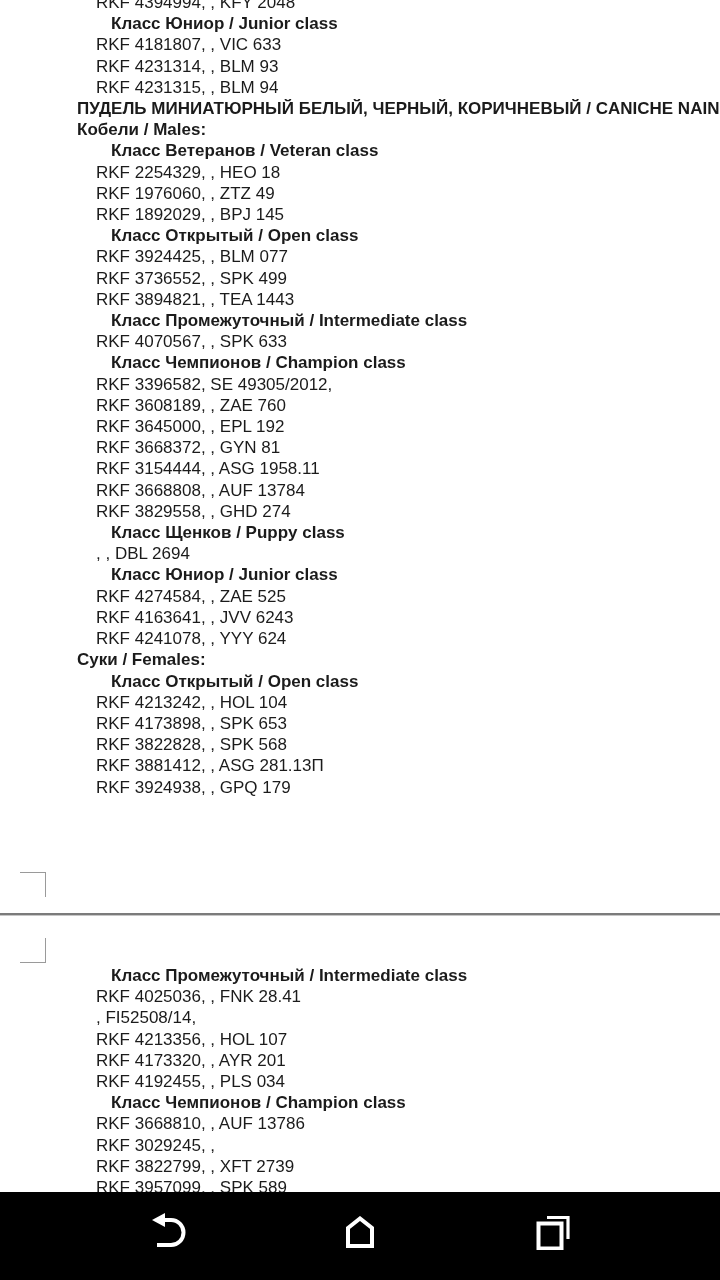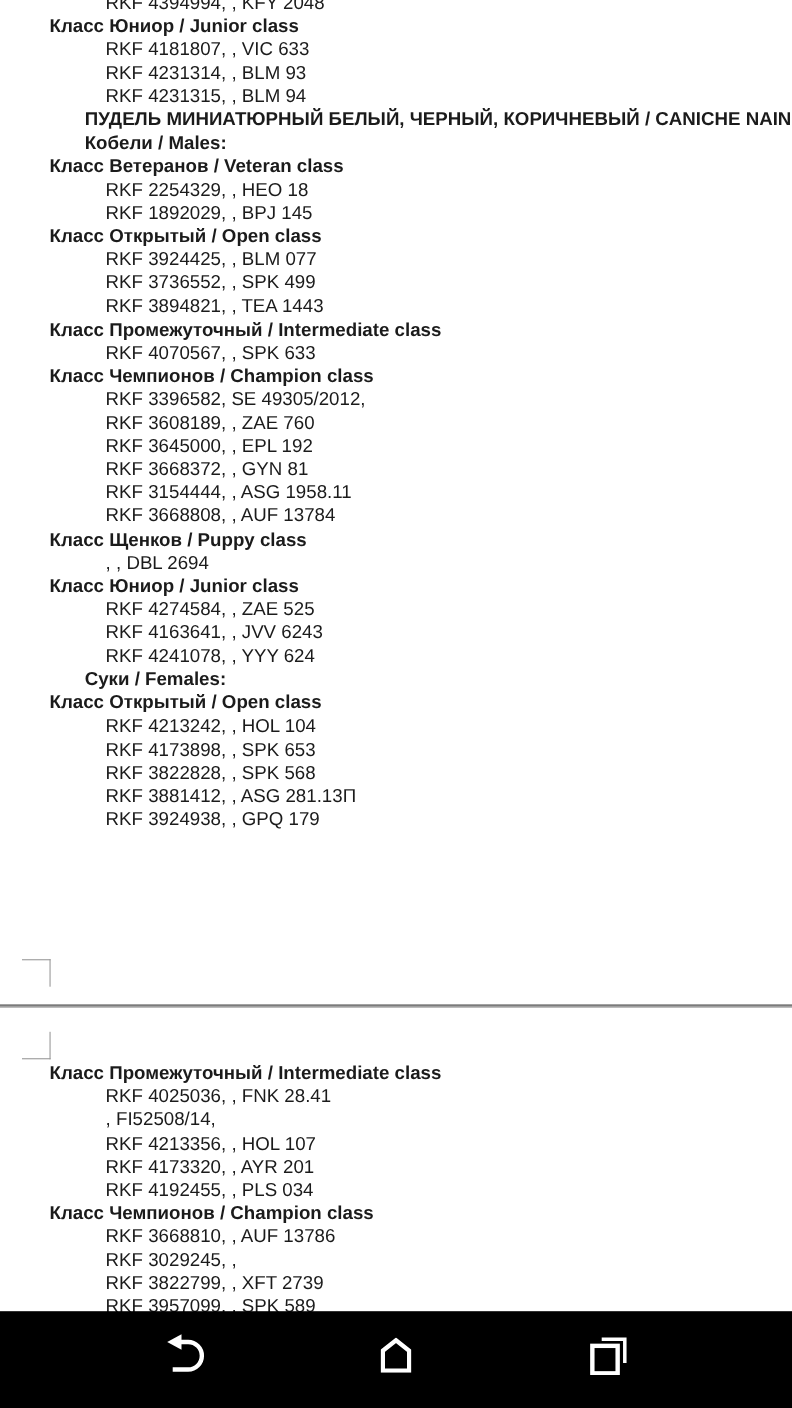--- a/index.html
+++ b/index.html
@@ -24,21 +24,21 @@
   }
   #page1 { top: -8px; }
   #page2 { top: 965px; }
   .line {
     white-space: nowrap;
     line-height: 21.2px;
     font-size: 17px;
     color: #1b1b1b;
   }
   .line.entry { padding-left: 96px; }
-  .line.cls   { padding-left: 45px; font-weight: 700; }
+  .line.cls   { padding-left: 111px; font-weight: 700; }
   .line.grp   { padding-left: 77px; font-weight: 700; }
   .page-separator {
     position: absolute;
     left: 0;
     top: 913px;
     width: 720px;
     height: 2px;
     background: #7b7b7b;
     border-bottom: 1px solid #c6c6c6;
   }
@@ -90,34 +90,36 @@
   <div class="doc-page" id="page1">
       <div class="line entry">RKF 4394994, , KFY 2048</div>
       <div class="line cls">Класс Юниор / Junior class</div>
       <div class="line entry">RKF 4181807, , VIC 633</div>
       <div class="line entry">RKF 4231314, , BLM 93</div>
       <div class="line entry">RKF 4231315, , BLM 94</div>
       <div class="line grp">ПУДЕЛЬ МИНИАТЮРНЫЙ БЕЛЫЙ, ЧЕРНЫЙ, КОРИЧНЕВЫЙ / CANICHE NAIN W</div>
       <div class="line grp">Кобели / Males:</div>
       <div class="line cls">Класс Ветеранов / Veteran class</div>
       <div class="line entry">RKF 2254329, , HEO 18</div>
+      <div class="line entry">RKF 1976060, , ZTZ 49</div>
       <div class="line entry">RKF 1892029, , BPJ 145</div>
       <div class="line cls">Класс Открытый / Open class</div>
       <div class="line entry">RKF 3924425, , BLM 077</div>
       <div class="line entry">RKF 3736552, , SPK 499</div>
       <div class="line entry">RKF 3894821, , TEA 1443</div>
       <div class="line cls">Класс Промежуточный / Intermediate class</div>
       <div class="line entry">RKF 4070567, , SPK 633</div>
       <div class="line cls">Класс Чемпионов / Champion class</div>
       <div class="line entry">RKF 3396582, SE 49305/2012,</div>
       <div class="line entry">RKF 3608189, , ZAE 760</div>
       <div class="line entry">RKF 3645000, , EPL 192</div>
       <div class="line entry">RKF 3668372, , GYN 81</div>
       <div class="line entry">RKF 3154444, , ASG 1958.11</div>
       <div class="line entry">RKF 3668808, , AUF 13784</div>
+      <div class="line entry">RKF 3829558, , GHD 274</div>
       <div class="line cls">Класс Щенков / Puppy class</div>
       <div class="line entry">, , DBL 2694</div>
       <div class="line cls">Класс Юниор / Junior class</div>
       <div class="line entry">RKF 4274584, , ZAE 525</div>
       <div class="line entry">RKF 4163641, , JVV 6243</div>
       <div class="line entry">RKF 4241078, , YYY 624</div>
       <div class="line grp">Суки / Females:</div>
       <div class="line cls">Класс Открытый / Open class</div>
       <div class="line entry">RKF 4213242, , HOL 104</div>
       <div class="line entry">RKF 4173898, , SPK 653</div>

